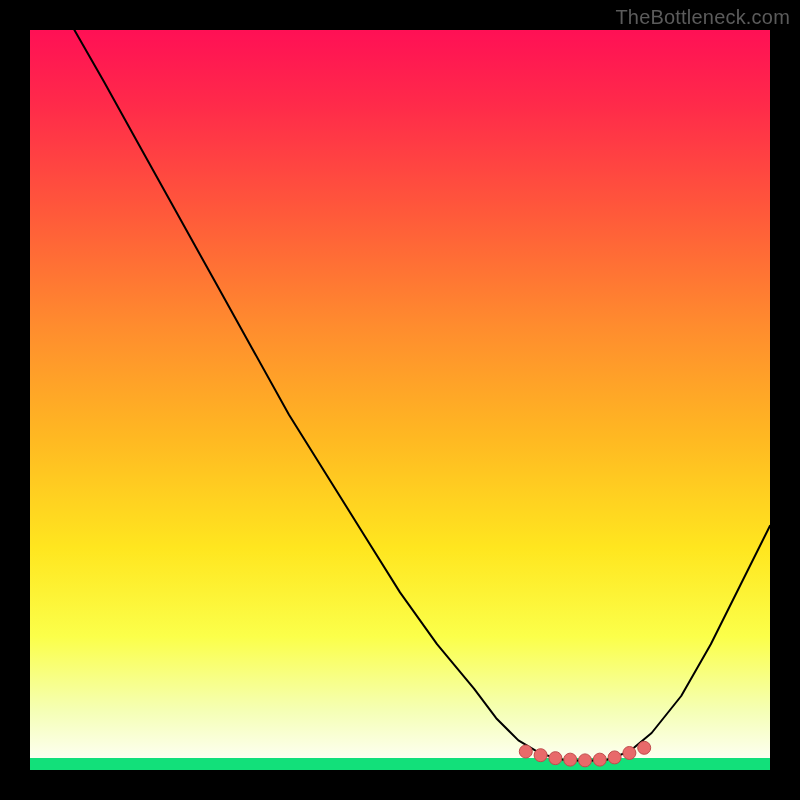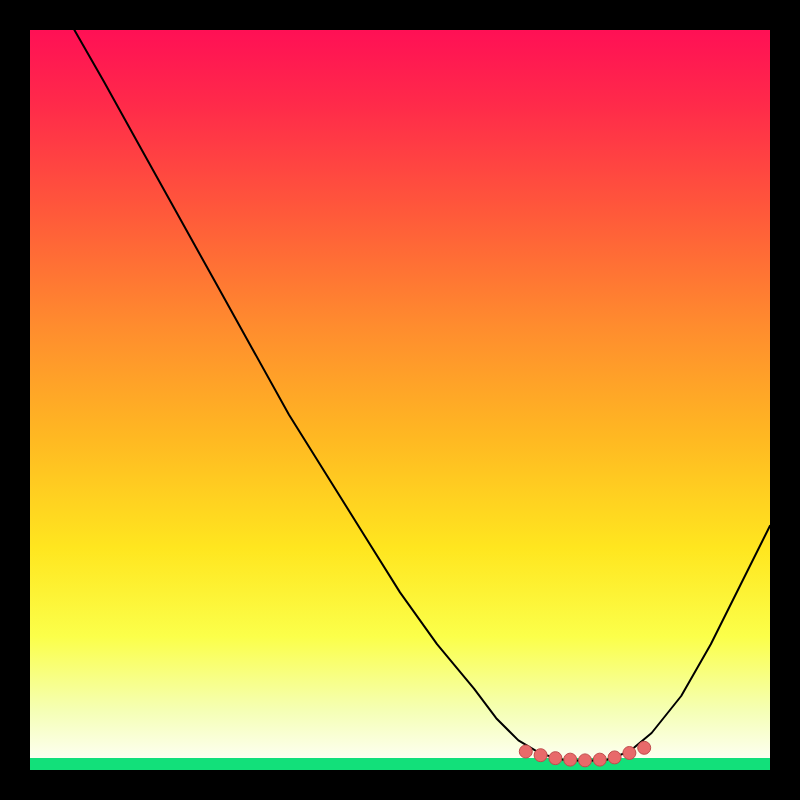--- a/index.html
+++ b/index.html
@@ -79,20 +79,21 @@
   .marker-group circle {
     fill: #e86a6a;
     stroke: #c04c4c;
     stroke-width: 1;
   }
 </style>
 </head>
 <body>
 
 <div class="stage">
+  <div class="watermark">TheBottleneck.com</div>
 
   <div class="plot-area">
     <div class="bg-gradient"></div>
     <div class="green-band"></div>
 
     <svg class="plot-svg" viewBox="0 0 740 740" preserveAspectRatio="none">
       <path class="curve" id="curve-path" d="M44.40 0.00 L74.00 51.80 L111.00 118.40 L148.00 185.00 L185.00 251.60 L222.00 318.20 L259.00 384.80 L296.00 444.00 L333.00 503.20 L370.00 562.40 L407.00 614.20 L444.00 658.60 L466.20 688.20 L488.40 710.40 L510.60 723.72 L532.80 729.64 L555.00 731.12 L577.20 729.64 L599.40 721.50 L621.60 703.00 L651.20 666.00 L680.80 614.20 L710.40 555.00 L740.00 495.80"></path>
       <g class="marker-group" id="marker-group">
           <circle cx="495.80" cy="721.50" r="6.5"></circle>
           <circle cx="510.60" cy="725.20" r="6.5"></circle>

